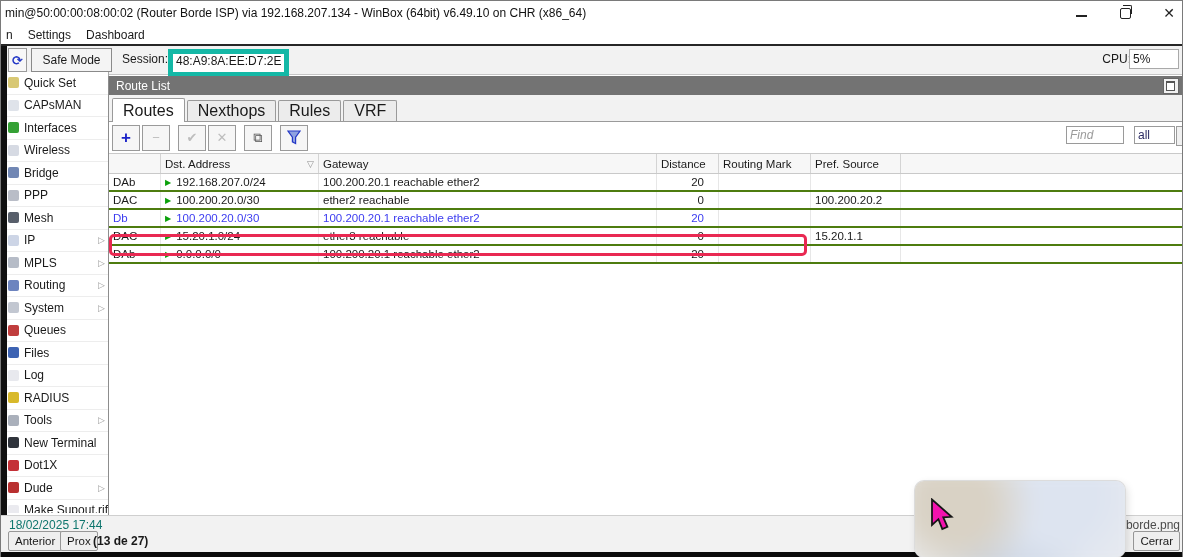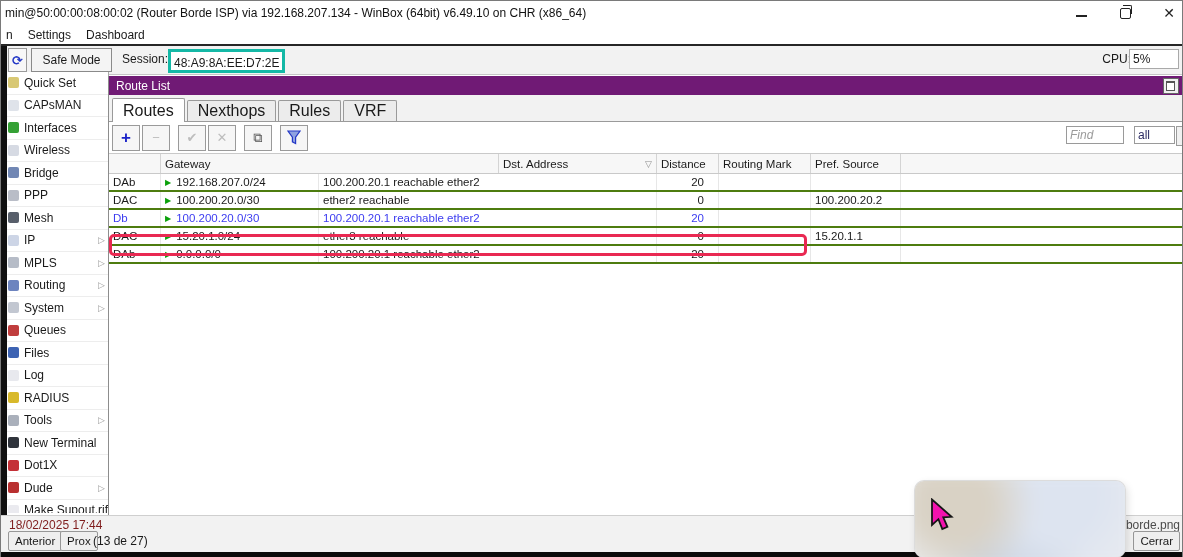--- a/index.html
+++ b/index.html
@@ -19,36 +19,36 @@
   .menubar{left:1px;top:25px;right:1px;height:19px;background:#fff;display:flex;align-items:center;gap:15px;padding-left:5px;}
   .menu-item{cursor:default;}
   .menuline{left:0;top:44px;right:0;height:2px;background:#262626;}
   
   .sessionbar{left:1px;top:46px;right:1px;height:28px;background:#f2f2f2;border-bottom:1px solid #c6c6c6;}
   .refresh-btn{left:7px;top:2px;width:17px;height:22px;border:1px solid #9a9a9a;background:#f7f7f7;
                display:flex;align-items:center;justify-content:center;color:#2438c6;font-size:13px;font-weight:bold;}
   .safe-btn{left:30px;top:2px;width:79px;height:22px;border:1px solid #8a8a8a;background:#f4f4f4;
             display:flex;align-items:center;justify-content:center;font-size:12px;}
   .session-label{left:121px;top:6px;}
-  .session-field{left:167px;top:3px;width:108px;height:18px;border:3px solid #14b8a6;background:#fff;
-                 display:flex;align-items:flex-end;padding-left:3px;font-size:12px;}
+  .session-field{left:167px;top:3px;width:108px;height:18px;border:5px solid #14b8a6;background:#fff;
+                 display:flex;align-items:flex-start;padding-left:3px;font-size:12px;}
   .cpu-label{right:51px;top:6px;}
   .cpu-field{right:3px;top:3px;width:45px;height:18px;border:1px solid #a9a9a9;background:#fff;
              display:flex;align-items:center;padding-left:3px;}
   
   .black-strip{left:0;top:46px;width:7px;height:469px;background:#101010;z-index:2;}
   .sidebar{left:7px;top:72px;width:101px;height:441px;background:#fff;border-right:1px solid #a8a8a8;overflow:hidden;z-index:1;}
   .sb-item{height:21.5px;display:flex;align-items:center;border-bottom:1px solid #ededed;padding-left:1px;cursor:default;}
   .sb-icon{width:11px;height:11px;border-radius:2px;flex:none;margin-right:5px;}
   .sb-label{white-space:nowrap;font-size:12px;}
   .sb-arrow{display:none;margin-left:auto;margin-right:3px;color:#9a9a9a;font-size:9px;}
   .sb-item.has-arrow .sb-arrow{display:block;}
   
   .rl{left:108px;top:76px;right:0;height:439px;background:#fff;border-left:1px solid #8d8d8d;z-index:1;}
-  .rl-title{height:19px;background:#701a75;color:#fff;display:flex;align-items:center;padding-left:7px;position:relative;}
+  .rl-title{height:19px;background:#737373;color:#fff;display:flex;align-items:center;padding-left:7px;position:relative;}
   .rl-max{position:absolute;right:4px;top:2px;width:14px;height:14px;background:#f0f0f0;border:1px solid #666;}
   .rl-max::before{content:"";position:absolute;left:2px;top:2px;width:7px;height:7px;border:1px solid #555;border-top-width:2px;background:#fff;}
   .rl-tabs{height:26px;background:#f2f2f2;border-bottom:1px solid #9a9a9a;display:flex;align-items:flex-end;padding-left:3px;position:relative;}
   .tab{height:20px;padding:0 10px;margin-right:2px;border:1px solid #9a9a9a;border-bottom:none;border-radius:2px 2px 0 0;
        background:#ececec;display:flex;align-items:center;font-size:16px;cursor:default;}
   .tab.active{background:#fff;height:23px;margin-bottom:-1px;z-index:2;}
   .rl-toolbar{height:31px;display:flex;align-items:center;gap:2px;padding-left:3px;position:relative;}
   .tbtn{width:26px;height:24px;border:1px solid #9a9a9a;background:#f6f6f6;display:flex;align-items:center;justify-content:center;font-size:13px;color:#555;}
   .tbtn.add{color:#1b23c8;font-size:17px;font-weight:bold;}
   .tbtn.dis{color:#bdbdbd;}
@@ -67,26 +67,26 @@
   .sort-icon{margin-left:auto;margin-right:4px;color:#8d8d8d;font-size:9px;}
   .rl-body{position:relative;}
   .trow{height:16px;display:flex;border-bottom:2px solid #4d7c0f;cursor:default;}
   .tc{height:100%;display:flex;align-items:center;padding-left:4px;border-right:1px solid #e7e7e7;box-sizing:border-box;overflow:hidden;white-space:nowrap;}
   .tc.c3{justify-content:flex-end;padding-right:14px;padding-left:0;}
   .route-flag-icon{color:#0ba10b;font-size:8px;margin-right:5px;flex:none;}
   .trow.row-blue .tc{color:#3c3cf0;}
   .red-box{position:absolute;left:0px;top:60px;width:692px;height:16px;border:3px solid #e92952;border-radius:5px;z-index:3;pointer-events:none;}
   
   .statusband{left:0;right:0;top:515px;height:37px;background:#f2f2f2;border-top:1px solid #cfcfcf;z-index:1;}
-  .dt{left:9px;top:2px;color:#7f1d1d;}
+  .dt{left:9px;top:2px;color:#0f766e;}
   .nav-btn{top:15px;height:18px;border:1px solid #979797;background:#efefef;display:flex;align-items:center;
            padding:0 6px;font-size:11.5px;border-radius:2px;}
   .btn-prev{left:8px;}
   .btn-next{left:60px;}
-  .counter{left:93px;top:18px;font-size:12px;}
+  .counter{left:93px;top:18px;font-size:12px;font-weight:bold;}
   .filename{right:3px;top:2px;color:#4c4c4c;}
   .btn-close{right:3px;top:15px;left:auto;align-items:center;}
   .bottomline{left:0;right:0;top:552px;height:5px;background:#0a0a0a;z-index:4;}
   
   .tooltip{left:915px;top:481px;width:210px;height:76px;border-radius:9px;overflow:hidden;z-index:6;
            box-shadow:0 0 0 1px #dcdcdc,2px 3px 9px rgba(0,0,0,0.14);background:#eceef1;}
   .tooltip-blur{position:absolute;inset:-12px;filter:blur(8px);
      background:
        radial-gradient(circle at 22% 35%, #d9d2c5 0 18%, rgba(217,210,197,0) 42%),
        radial-gradient(circle at 65% 25%, #dde4f0 0 26%, rgba(221,228,240,0) 55%),
@@ -314,27 +314,27 @@
     <div class="all-select">
         <span>all</span>
       </div>
     <div class="dd-sliver"></div>
   </div>
   <div class="rl-table">
     <div class="rl-header">
       <div class="hc c0">
           <span></span>
         </div>
+      <div class="hc c1">
+        <span>Dst. Address</span>
+        <span class="sort-icon">▽</span>
+      </div>
       <div class="hc c2">
           <span>Gateway</span>
         </div>
-      <div class="hc c1">
-        <span>Dst. Address</span>
-        <span class="sort-icon">▽</span>
-      </div>
       <div class="hc c3">
           <span>Distance</span>
         </div>
       <div class="hc c4">
           <span>Routing Mark</span>
         </div>
       <div class="hc c5">
           <span>Pref. Source</span>
         </div>
       <div class="hc c6"></div>

